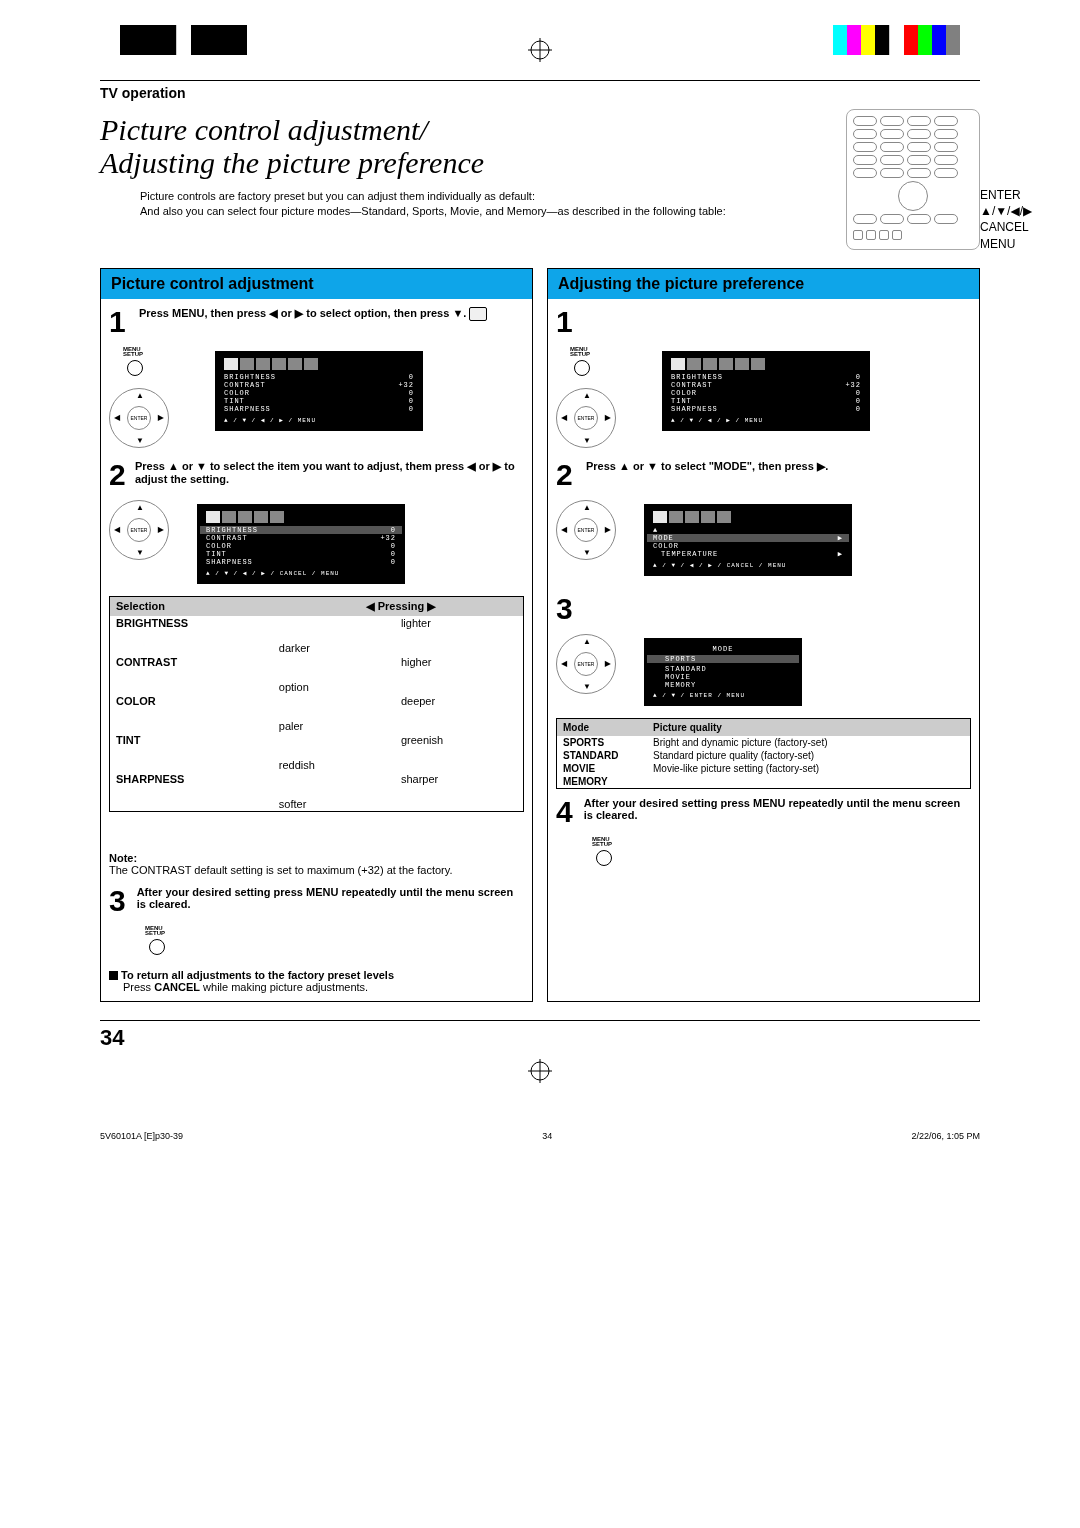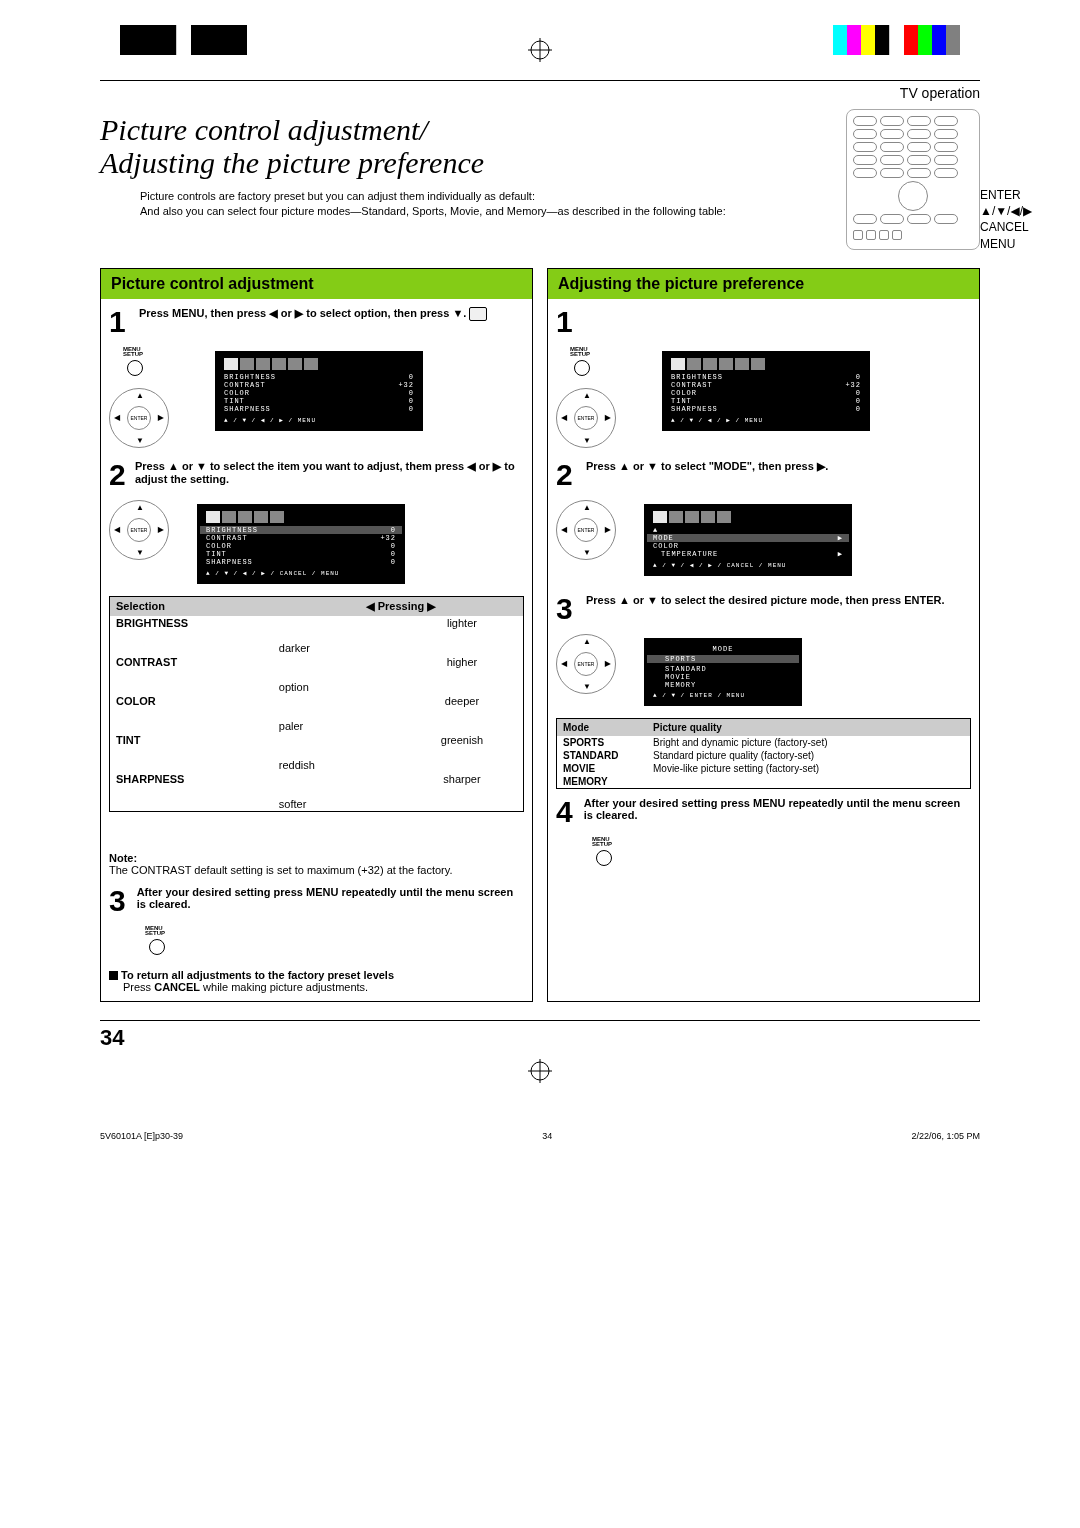--- a/index.html
+++ b/index.html
@@ -5,33 +5,33 @@
   body { margin:0; padding:0; font-family: Arial, Helvetica, sans-serif; background:#fff; color:#000; width:1080px; }
   .regmarks { position:relative; height:80px; }
   .colorbar { display:flex; position:absolute; left:120px; top:25px; }
   .colorbar div { width:14px; height:30px; }
   .colorbar2 { display:flex; position:absolute; right:120px; top:25px; }
   .colorbar2 div { width:14px; height:30px; }
   .cross { position:absolute; left:50%; top:38px; transform:translateX(-50%); }
   .cross-bottom { position:relative; height:40px; display:flex; justify-content:center; align-items:center; }
   .page { margin:0 100px; }
   .header-line { height:1px; background:#000; margin-bottom:4px; }
-  .header-label { font-size:14px; font-weight:normal; margin-bottom:8px;text-align:right; }
+  .header-label { font-size:14px; font-weight:bold; margin-bottom:8px; }
   .main-flex { display:flex; gap:16px; }
   .title-block { flex:1; }
   .title { font-family: "Times New Roman", serif; font-style:italic; font-size:30px; line-height:1.1; margin:4px 0 10px 0; }
   .intro { font-size:11px; margin-left:40px; line-height:1.35; }
   .remote-box { border:1px solid #aaa; border-radius:8px; padding:6px; width:120px; position:relative; }
   .remote-btn-row { display:flex; gap:3px; margin-bottom:3px; }
   .oval { width:22px; height:8px; border:1px solid #888; border-radius:5px; }
   .pad { width:28px; height:28px; border:1px solid #888; border-radius:50%; margin:3px auto; position:relative; }
   .remote-labels { position:absolute; left:134px; top:78px; font-size:12px; line-height:1.35; white-space:nowrap; }
   .columns { display:flex; gap:14px; margin-top:18px; }
   .col { flex:1; border:1px solid #000; }
-  .col-head { background:#84cc16; font-weight:bold; font-size:16px; padding:6px 10px; }
+  .col-head { background:#0ea5e9; font-weight:bold; font-size:16px; padding:6px 10px; }
   .col-body { padding:8px 8px; font-size:11px; }
   .step { display:flex; gap:8px; margin-bottom:10px; }
   .bignum { font-weight:bold; font-size:30px; line-height:1; width:22px; font-family: "Arial Black", Arial, sans-serif; }
   .step-text { font-weight:bold; font-size:11px; }
   .osd-box { border:1px solid #000; background:#000; color:#fff; font-family: "Courier New", monospace; font-size:7px; padding:6px 8px; margin:4px 0 6px 38px; width:190px; letter-spacing:1px; }
   .osd-row { display:flex; justify-content:space-between; }
   .osd-foot { font-size:6px; margin-top:3px; }
   .icon-row { display:flex; gap:2px; margin-bottom:3px; }
   .icon-sq { width:14px; height:12px; background:#888; }
   .icon-sq.active { background:#e8e8e8; }
@@ -42,21 +42,21 @@
   .circ-btn { width:14px; height:14px; border:1.5px solid #000; border-radius:50%; margin:2px 0 0 18px; }
   .tablehead { display:flex; background:#ccc; font-size:11px; font-weight:bold; }
   .tablehead > div { padding:3px 0; }
   .th1 { flex:1.2; padding-left:6px !important; }
   .th2 { flex:0.9; text-align:center; }
   .seltab { border:1px solid #000; margin:6px 0; font-size:11px; }
   .seltab .row { display:flex; }
   .seltab .row > div { padding:1px 0; }
   .seltab .c1 { flex:1.2; font-weight:bold; padding-left:6px !important; }
   .seltab .c2 { flex:0.9;margin-top:25px; }
-  .seltab .c3 { flex:0.9;text-align:center; }
+  .seltab .c3 { flex:0.9; }
   .note { font-size:11px; margin-top:6px; }
   .note b { display:block;margin-top:40px; }
   .sq-bullet { display:inline-block; width:9px; height:9px; background:#000; margin-right:3px; vertical-align:middle; }
   .footer { display:flex; justify-content:space-between; align-items:center; margin:40px 100px 10px 100px; font-size:9px; color:#000; }
   .pagenum { font-size:22px; font-weight:bold; margin-top:18px; border-top:1.5px solid #000; padding-top:4px; }
   .arrows { font-family: Arial; }
   .msetup { font-size:6px; font-weight:bold; text-align:left; line-height:0.9; margin-left:14px; }
   .modetab { border:1px solid #000; margin:6px 0; font-size:10px; }
   .modetab .mhead { display:flex; background:#ccc; font-weight:bold; }
   .modetab .mhead > div { padding:3px 6px; }
@@ -407,21 +407,20 @@
             <div class="osd-row">
                 <span style="padding-left:8px">TEMPERATURE</span>
                 <span>▶</span>
               </div>
             <div class="osd-foot">▲ / ▼ / ◀ / ▶ / CANCEL / MENU</div>
           </div>
         </div>
 
         <div class="step" style="margin-top:12px">
           <div class="bignum">3</div>
-          <div class="step-text">Press ▲ or ▼ to select the desired picture mode, then press ENTER.</div>
         </div>
         <div class="step-row">
           <div style="width:58px">
             <div class="dpad">
               <div class="dpad-center">ENTER</div>
               <span class="tri" style="left:26px;top:2px">▲</span>
                 <span class="tri" style="left:26px;bottom:2px">▼</span>
                 <span class="tri" style="left:4px;top:24px">◀</span>
                 <span class="tri" style="right:4px;top:24px">▶</span>
             </div>

